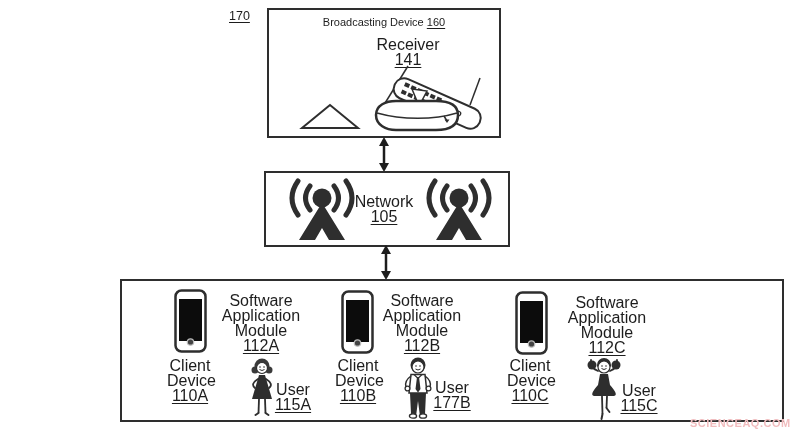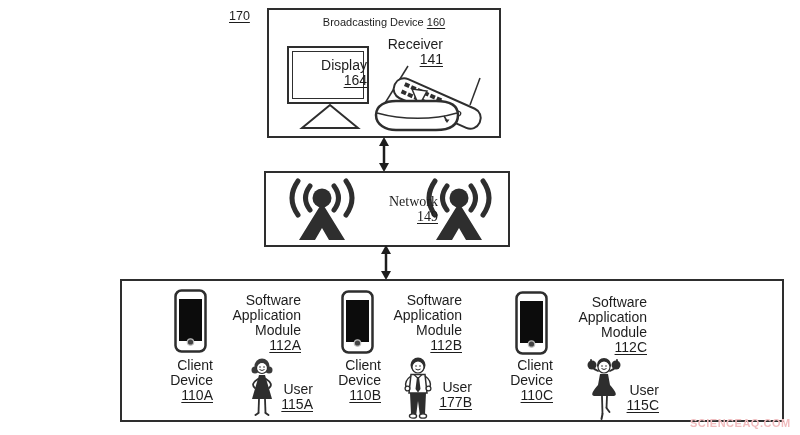--- a/index.html
+++ b/index.html
@@ -2,47 +2,40 @@
 <html><head>
 <meta charset="utf-8">
 <style>
   html,body{margin:0;padding:0;background:#fff;}
   #canvas{
     position:relative;width:800px;height:435px;background:#fff;overflow:hidden;
     font-family:"Liberation Sans", sans-serif;color:#1d1d1d;
   }
   .abs{position:absolute;}
   .box{position:absolute;border:2px solid #2e2e2e;background:#fff;box-sizing:border-box;}
-  .t{font-size:14px;line-height:15px;text-align:right;}
+  .t{font-size:16px;line-height:15px;text-align:center;}
   .title{font-size:11px;line-height:15px;text-align:center;}
   .ref{text-decoration:underline;text-underline-offset:2px;}
   .figref{font-size:12.5px;text-decoration:underline;text-underline-offset:2px;}
   .watermark{font-size:11px;letter-spacing:.5px;font-weight:bold;}
   svg{display:block;}
 </style>
 </head>
 <body>
 
 <div id="canvas">
 
   <div class="abs figref" style="left:185px;top:9px;margin-left:44px;">170</div>
 
   <div class="box" style="left:267px;top:8px;width:234px;height:130px;">
     <div class="title" style="margin-top:5px;">
       <span>Broadcasting Device</span>
       <span class="ref">160</span>
     </div>
 
-    <div class="abs" style="left:18px;top:36px;width:82px;height:58px;border:2.5px solid #2e2e2e;box-sizing:border-box;background:#fff;">
-      <div class="abs" style="left:3px;top:3px;right:3px;bottom:3px;border:1.5px solid #2e2e2e;"></div>
-      <div class="abs t" style="left:0;top:10px;width:100%;">
-        <span>Display</span><br>
-        <span class="ref">164</span>
-      </div>
-    </div>
     <svg class="abs" style="left:27px;top:93px;" width="68" height="28" viewBox="0 0 68 28">
       <polygon points="34,2 6,25 62,25" fill="#fff" stroke="#2e2e2e" stroke-width="2"></polygon>
     </svg>
 
     <div class="abs t" style="left:104px;top:27px;width:70px;">
       <span>Receiver</span><br>
       <span class="ref">141</span>
     </div>
 
     <svg class="abs" style="left:101px;top:52px;" width="128" height="74" viewBox="0 0 128 74">
@@ -101,23 +94,23 @@
     <svg class="abs" style="left:155px;top:5px;" width="76" height="66" viewBox="0 0 76 66">
       <g stroke="#2e2e2e" stroke-width="5" stroke-linecap="round" fill="none">
         <path d="M26,8 Q17,20 26,32"></path>
           <path d="M14,3 Q2,20 14,37"></path>
         <path d="M50,8 Q59,20 50,32"></path>
           <path d="M62,3 Q74,20 62,37"></path>
       </g>
       <circle cx="38" cy="20" r="9.5" fill="#2e2e2e"></circle>
       <path d="M36,28 L40,28 L61,62 L45,62 L38,50 L31,62 L15,62 Z" fill="#2e2e2e"></path>
     </svg>
-    <div class="abs t" style="left:92px;top:21px;width:80px;font-family:Liberation Serif, serif;">
+    <div class="abs t" style="left:78px;top:21px;width:80px;">
       <span>Network</span><br>
-      <span class="ref">149</span>
+      <span class="ref">105</span>
     </div>
   </div>
 
   <svg class="abs" style="left:376px;top:245px;" width="20" height="35" viewBox="0 0 20 35">
     <line x1="10" y1="7" x2="10" y2="28" stroke="#1d1d1d" stroke-width="2.5"></line>
     <polygon points="10,0 5,9 15,9" fill="#1d1d1d"></polygon>
     <polygon points="10,35 5,26 15,26" fill="#1d1d1d"></polygon>
   </svg>
 
   <div class="box" style="left:120px;top:279px;width:664px;height:143px;">

